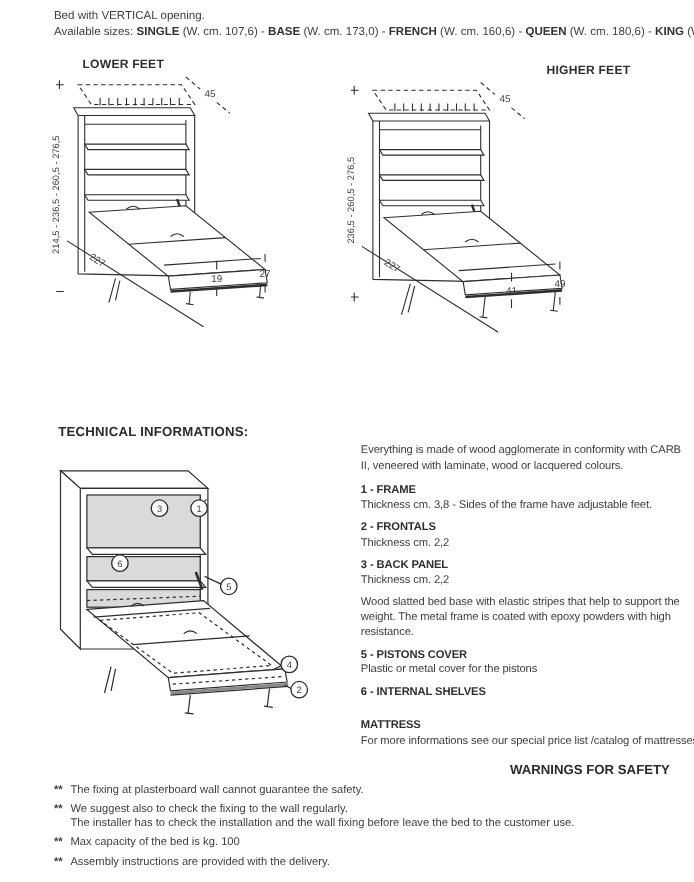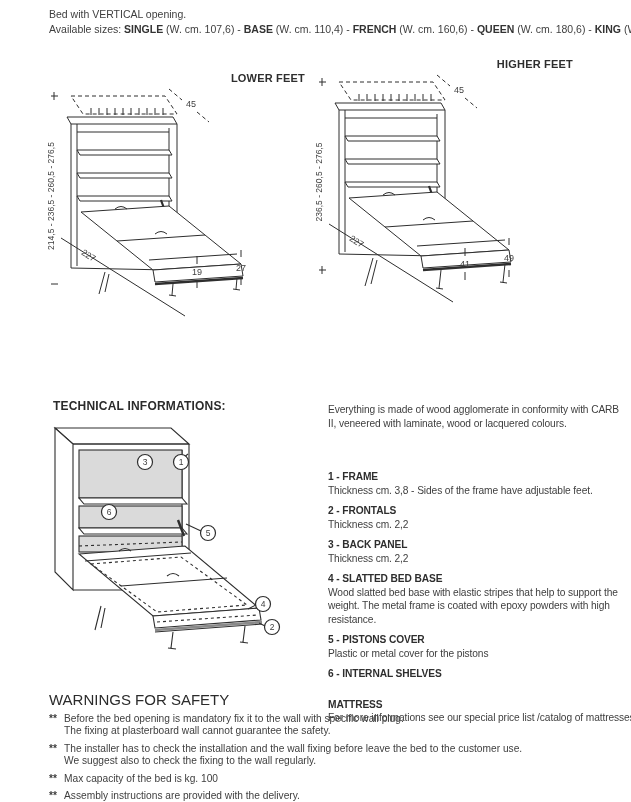--- a/index.html
+++ b/index.html
@@ -14,45 +14,45 @@
   .intro b{color:#333;}
   
   .diagram{width:260px;}
   .diagram-title{font-weight:bold;font-size:11px;color:#2e2e2e;padding-left:30px;letter-spacing:.2px;}
   .feet-svg{display:block;margin-top:2px;}
   svg text{fill:#3e3e3e;font-family:"Liberation Sans",sans-serif;}
   .dim{font-size:9px;}
   .dim-long{font-size:8.5px;}
   .callout-txt{font-size:8.5px;}
   
-  .tech-heading{left:53px;top:399px;font-weight:bold;font-size:12px;color:#2b2b2b;letter-spacing:.2px;}
+  .tech-heading{left:53px;top:385px;font-weight:bold;font-size:12px;color:#2b2b2b;letter-spacing:.2px;}
   .tech-col{left:328px;top:403px;width:300px;font-size:10.2px;line-height:13.5px;letter-spacing:-0.1px;}
-  .tech-intro{margin-bottom:40px;}
+  .tech-intro{margin-bottom:9px;}
   .tech-item{margin-bottom:7px;}
   .tech-item-title{font-weight:bold;color:#2e2e2e;}
   .mattress{margin-top:17px;}
   .nowrap{white-space:nowrap;}
   
   .warnings{left:49px;top:694px;width:560px;font-size:10.2px;line-height:12.5px;}
-  .warnings-heading{font-weight:normal;color:#2b2b2b;font-size:15px;margin-bottom:6px;}
+  .warnings-heading{font-weight:bold;color:#2b2b2b;font-size:12px;margin-bottom:6px;text-align:right;}
   .warning-item{display:flex;margin-bottom:5px;}
   .warning-marker{width:15px;flex:0 0 15px;font-weight:bold;}
   .warning-lines{flex:1;}
 </style>
 </head>
 <body>
 
 <div class="abs intro">
   <div>Bed with VERTICAL opening.</div>
   <div>
-    <span>Available sizes: </span><b>SINGLE</b><span> (W. cm. 107,6) - </span><b>BASE</b><span> (W. cm. 110,4) - </span><b>FRENCH</b><span> (W. cm. 160,6) - </span><b>QUEEN</b><span> (W. cm. 180,6) - </span><b>KING</b><span> (W. cm. 200,6)</span>
-  </div>
-</div>
-
-<div class="abs diagram" style="left:45px;top:72px;text-align:right;">
+    <span>Available sizes: </span><b>SINGLE</b><span> (W. cm. 107,6) - </span><b>BASE</b><span> (W. cm. 173,0) - </span><b>FRENCH</b><span> (W. cm. 160,6) - </span><b>QUEEN</b><span> (W. cm. 180,6) - </span><b>KING</b><span> (W. cm. 200,6)</span>
+  </div>
+</div>
+
+<div class="abs diagram" style="left:45px;top:53px;">
   <div class="diagram-title">LOWER FEET</div>
   <svg class="feet-svg" width="258" height="236" viewBox="0 0 258 236">
     <g stroke="#2e2e2e" fill="none" stroke-width="1">
       <polygon points="26,10 120,10 132,28 38,28" stroke-dasharray="4,3"></polygon>
       <path d="M46,22 V29 M54,22 V29 M62,22 V29 M70,22 V29 M78,22 V29 M86,22 V29 M94,22 V29 M102,22 V29 M110,22 V29 M118,22 V29"></path>
       <path d="M124,3 L137,14" stroke-dasharray="4,3"></path>
       <path d="M152,26 L164,36" stroke-dasharray="4,3"></path>
       <polygon points="22,31 128,31 132,38 26,38" fill="#fff"></polygon>
       <path d="M26,38 L26,182 M132,38 L132,186 M124,42 L124,184 M26,182 L124,184"></path>
       <path d="M32,38 L32,180 M32,46 L124,46"></path>
@@ -180,21 +180,20 @@
   </div>
   <div class="tech-item">
     <div class="tech-item-title">2 - FRONTALS</div>
     <div>Thickness cm. 2,2</div>
   </div>
   <div class="tech-item">
     <div class="tech-item-title">3 - BACK PANEL</div>
     <div>Thickness cm. 2,2</div>
   </div>
   <div class="tech-item">
-    <div class="tech-item-title">4 - SLATTED BED BASE</div>
     <div>Wood slatted bed base with elastic stripes that help to support the weight. The metal frame is coated with epoxy powders with high resistance.</div>
   </div>
   <div class="tech-item">
     <div class="tech-item-title">5 - PISTONS COVER</div>
     <div>Plastic or metal cover for the pistons</div>
   </div>
   <div class="tech-item">
     <div class="tech-item-title">6 - INTERNAL SHELVES</div>
   </div>
 
@@ -203,29 +202,28 @@
     <div class="nowrap">For more informations see our special price list /catalog of mattresses.</div>
   </div>
 </div>
 
 <div class="abs warnings">
   <div class="warnings-heading">WARNINGS FOR SAFETY</div>
 
   <div class="warning-item">
     <span class="warning-marker">**</span>
     <span class="warning-lines">
-      <div>Before the bed opening is mandatory fix it to the wall with specific wall plug.</div>
       <div>The fixing at plasterboard wall cannot guarantee the safety.</div>
     </span>
   </div>
   <div class="warning-item">
     <span class="warning-marker">**</span>
     <span class="warning-lines">
+      <div>We suggest also to check the fixing to the wall regularly.</div>
       <div>The installer has to check the installation and the wall fixing before leave the bed to the customer use.</div>
-      <div>We suggest also to check the fixing to the wall regularly.</div>
     </span>
   </div>
   <div class="warning-item">
     <span class="warning-marker">**</span>
     <span class="warning-lines">
       <div>Max capacity of the bed is kg. 100</div>
     </span>
   </div>
   <div class="warning-item">
     <span class="warning-marker">**</span>

